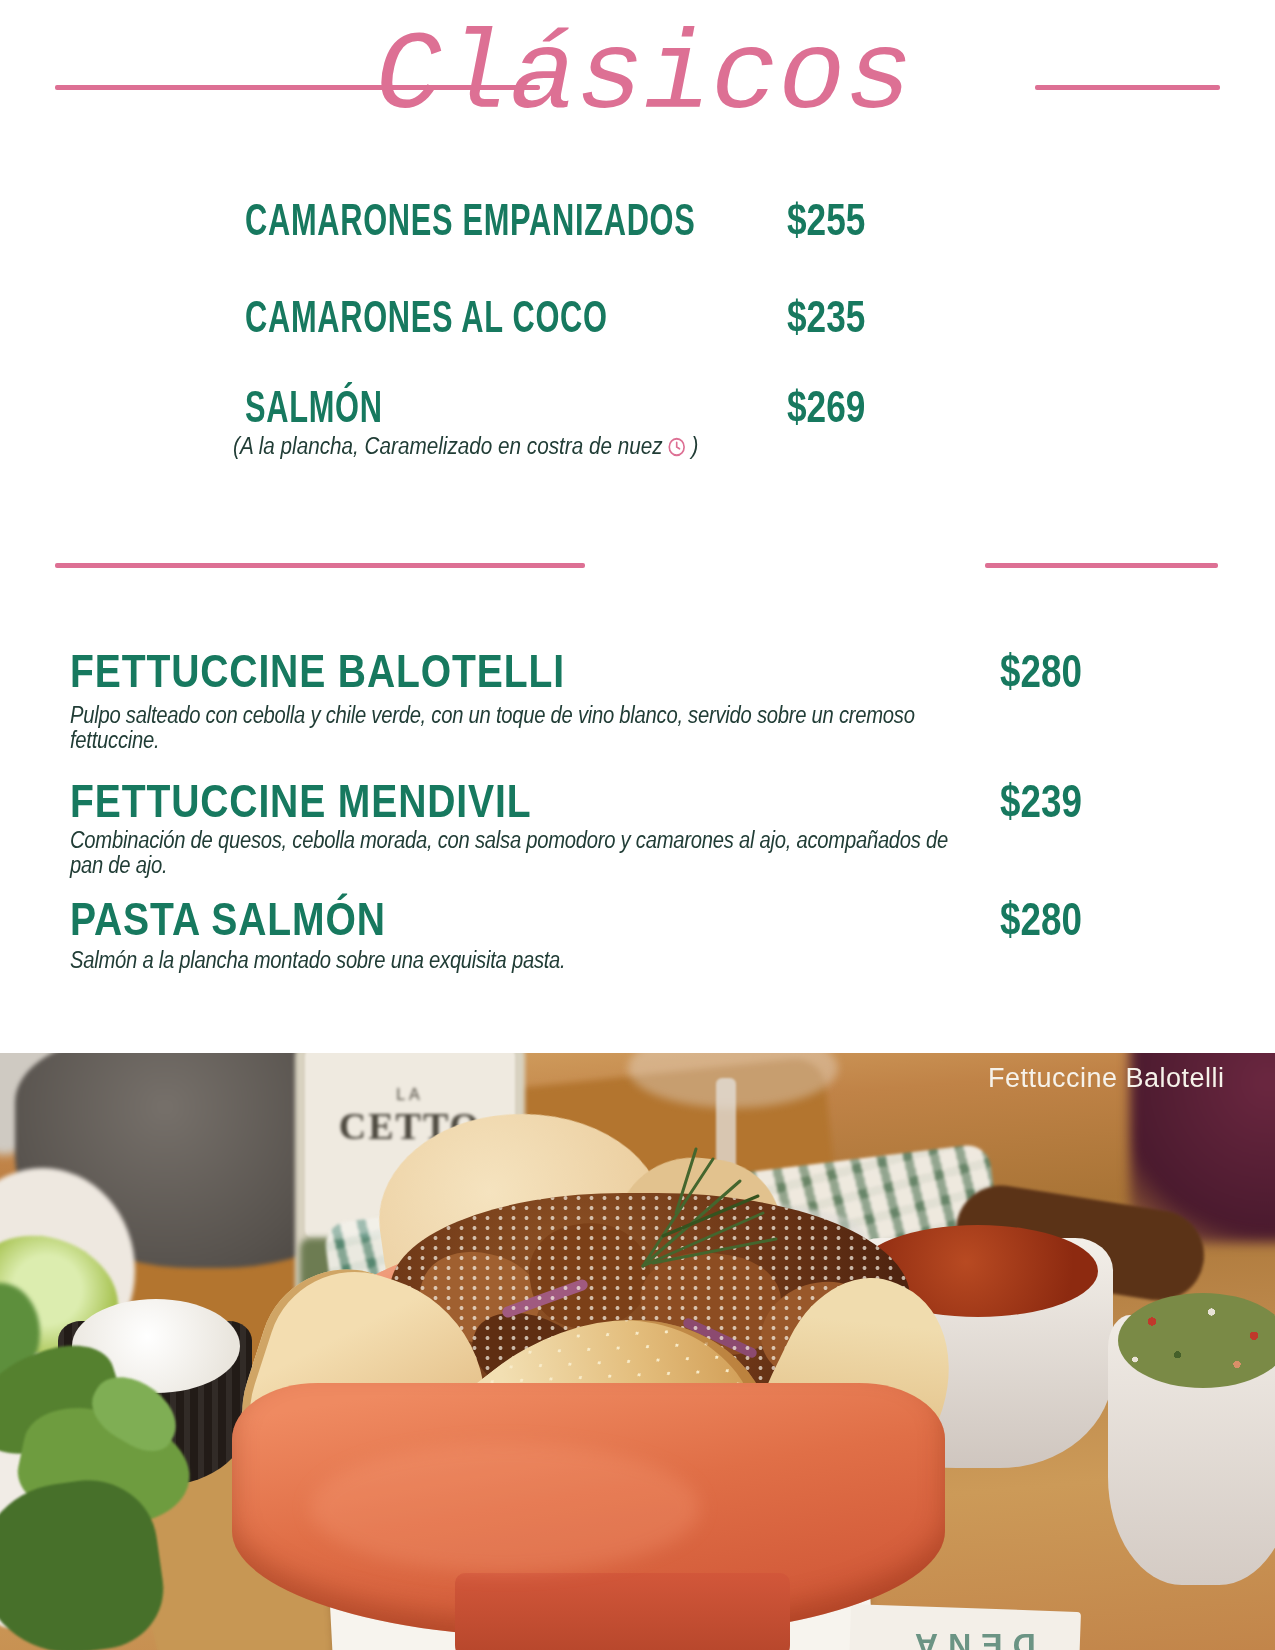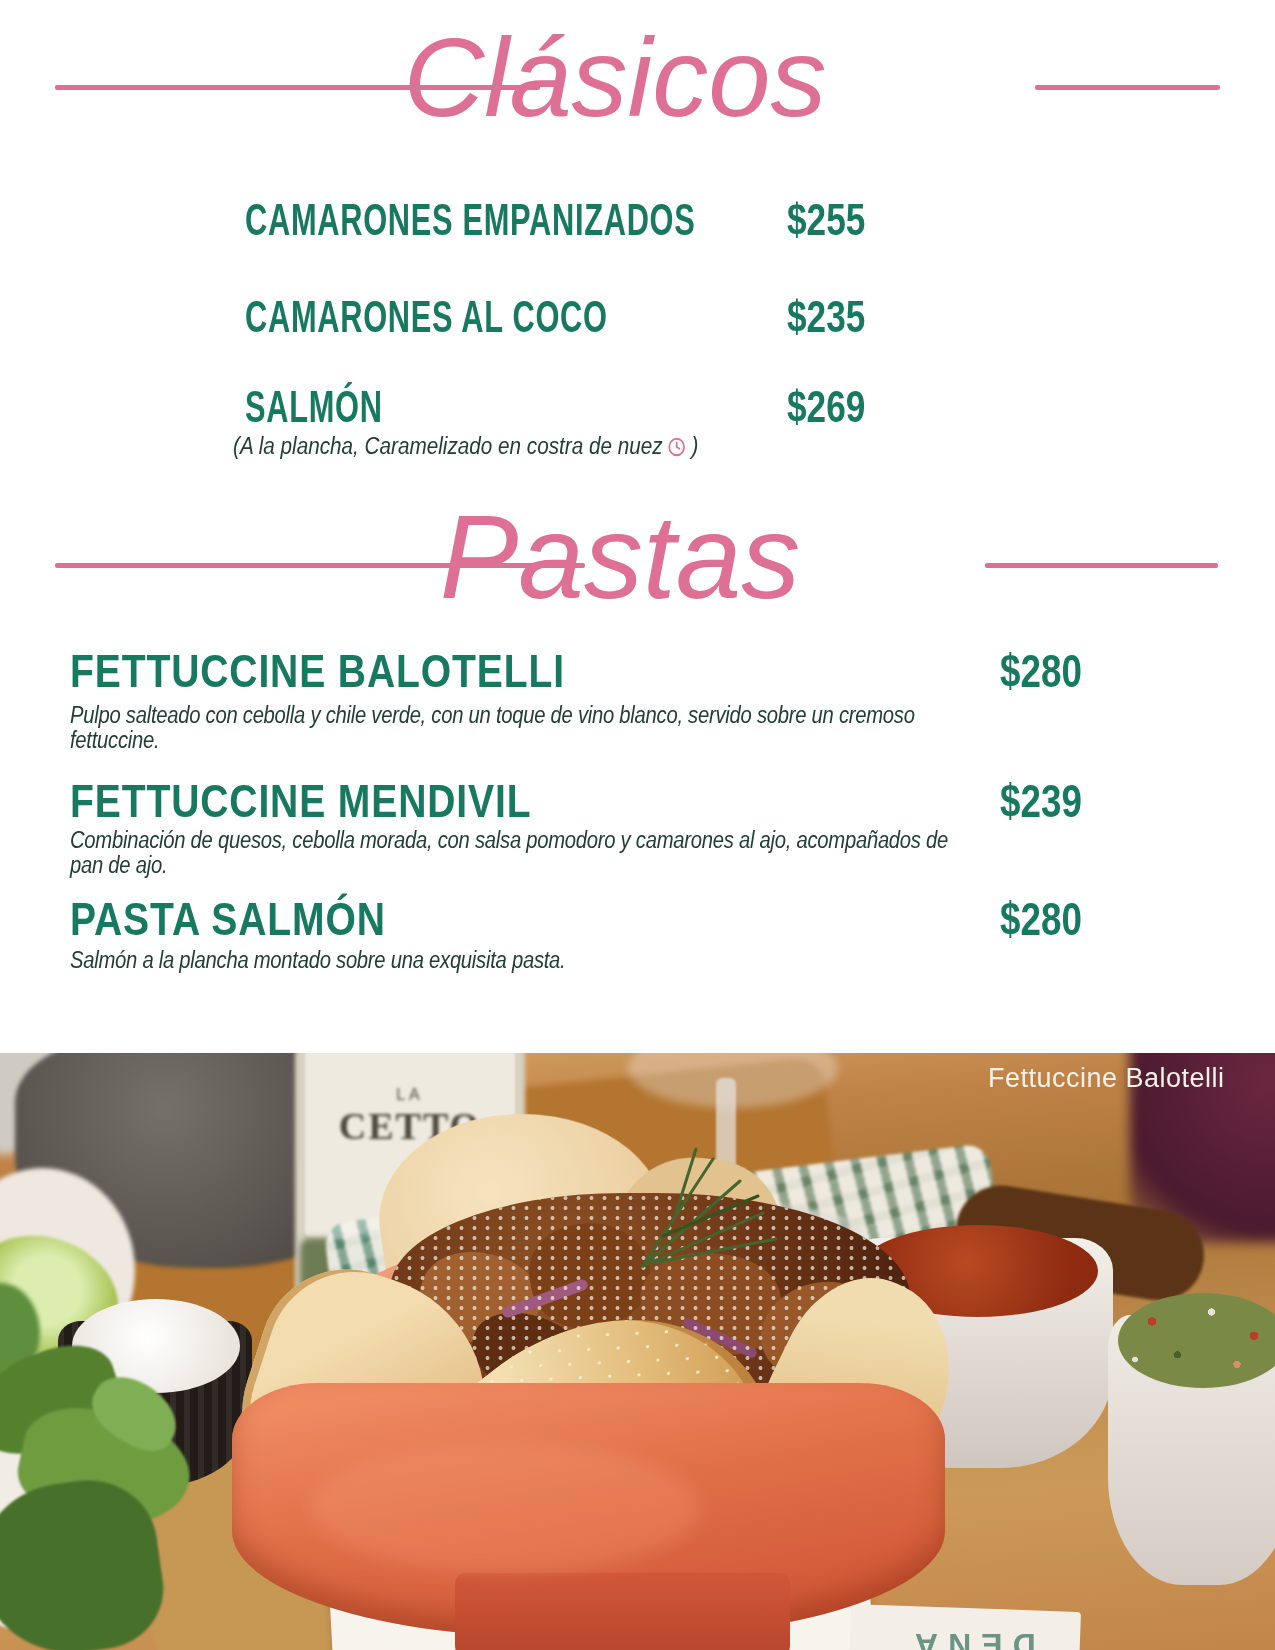--- a/index.html
+++ b/index.html
@@ -5,21 +5,21 @@
   html,body{margin:0;padding:0;background:#e9e9e9;}
   .page{
     position:relative;width:1275px;height:1650px;margin:0 auto;
     background:#ffffff;overflow:hidden;
     font-family:"Liberation Sans",sans-serif;
   }
   .abs{position:absolute;}
   .rule{position:absolute;height:5px;background:#dd7094;border-radius:2px;}
   .script-title{
     position:absolute;text-align:center;color:#dd7094;
-    font-family:Liberation Sans, sans-serif;font-style:italic;font-weight:400;
+    font-family:Liberation Mono, monospace;font-style:italic;font-weight:400;
     white-space:nowrap;line-height:1;
   }
   .item-name{
     position:absolute;color:#17795f;font-weight:700;white-space:nowrap;
     transform:scaleX(.70);transform-origin:0 0;letter-spacing:1px;line-height:1;
   }
   .item-price{
     position:absolute;color:#17795f;font-weight:700;white-space:nowrap;
     transform:scaleX(.80);transform-origin:0 0;line-height:1;
   }
@@ -60,21 +60,20 @@
   <div class="note" style="left:233px;top:435px">
     <span>(A la plancha, Caramelizado en costra de nuez</span>
     <svg width="22" height="22" viewBox="0 0 24 24">
       <circle cx="12" cy="12" r="9" fill="none" stroke="#dd7094" stroke-width="2"></circle>
       <path d="M12 7v5l3.4 2" fill="none" stroke="#dd7094" stroke-width="2" stroke-linecap="round"></path>
     </svg>
     <span>)</span>
   </div>
 
   <div class="rule" style="left:55px;top:563px;width:530px"></div>
-  <div class="script-title" style="left:430px;top:498px;width:380px;font-size:118px">Pastas</div>
   <div class="rule" style="left:985px;top:563px;width:233px"></div>
 
   <div class="item-name" style="left:70px;top:648px;font-size:46px;transform:scaleX(.85)">FETTUCCINE BALOTELLI</div>
   <div class="item-price" style="left:1000px;top:648px;font-size:46px">$280</div>
   <div class="item-desc" style="left:70px;top:703px">
     <div>Pulpo salteado con cebolla y chile verde, con un toque de vino blanco, servido sobre un cremoso</div>
     <div>fettuccine.</div>
   </div>
 
   <div class="item-name" style="left:70px;top:778px;font-size:46px;transform:scaleX(.85)">FETTUCCINE MENDIVIL</div>

